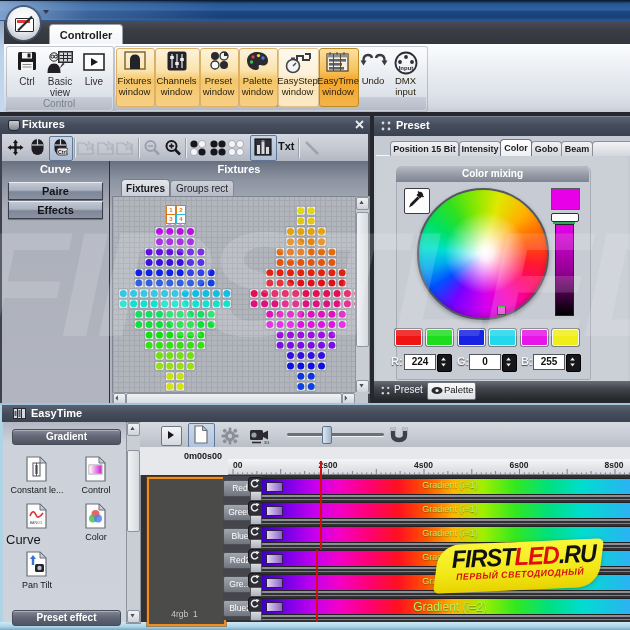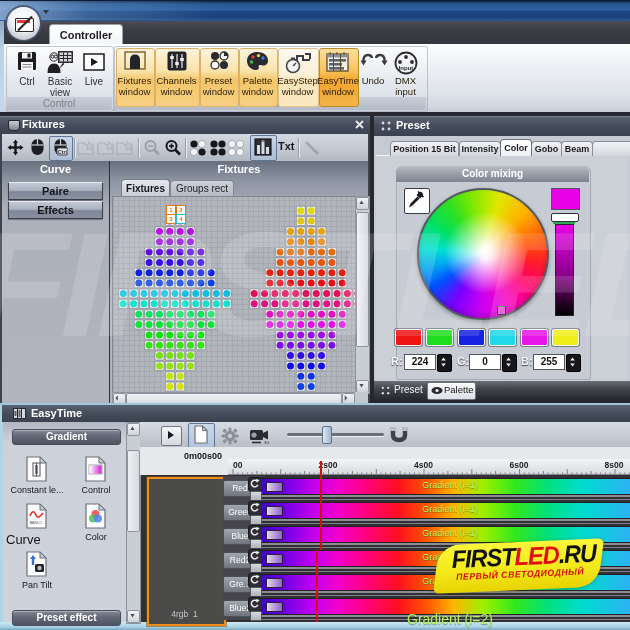--- a/index.html
+++ b/index.html
@@ -1034,18 +1034,18 @@
 <div style="position:absolute;left:248px;top:597.0px;width:13px;height:13px;background:#2e2e34;border:1px solid #17171b;border-radius:3px;"></div>
 <svg class="abs" style="left:249px;top:598.0px" width="11" height="11" viewBox="0 0 12 12">
     <path d="M9.2 4 A3.6 3.6 0 1 0 9.6 7.4" fill="none" stroke="#ecedf0" stroke-width="1.6"></path>
     <path d="M7.6 1.2 L11.6 2.2 L8.6 5.2 Z" fill="#ecedf0"></path>
   </svg>
 <div style="position:absolute;left:250px;top:611.0px;width:10px;height:8px;background:linear-gradient(180deg,#d8dbe0,#aeb2ba);border:1px solid #55595f;border-radius:1px;"></div>
 <div style="position:absolute;left:262px;top:598.0px;width:368px;height:15px;background:linear-gradient(90deg,#3c00c4 0%,#7a00e8 7%,#c400f0 14%,#f400c8 21%,#ff0080 28%,#ff1020 37%,#ff5800 45%,#ffb400 52%,#a0f000 60%,#30e820 69%,#00e080 78%,#00ddd0 87%,#2bb2f2 100%);border-top:1px solid #222;border-bottom:1px solid #222;"></div>
 <div style="position:absolute;left:262px;top:615.4px;width:368px;height:1.7px;background:#8d8d95;"></div>
 <div style="position:absolute;left:262px;top:618.6px;width:368px;height:1.7px;background:#80808a;"></div>
 <div style="position:absolute;left:266px;top:601.5px;width:15px;height:8px;background:linear-gradient(90deg,#e0d8f0,#9060c8);border:1px solid #2a2040;border-radius:1px;"></div>
-<div style="position:absolute;left:380px;top:600.0px;width:140px;height:12px;font-size:14px;color:#b4f060;text-align:center;text-shadow:0 1px 1px rgba(40,80,0,0.5);margin-top:11px;">Gradient (i=2)</div>
+<div style="position:absolute;left:380px;top:600.0px;width:140px;height:12px;font-size:12px;color:#b4f060;text-align:center;text-shadow:0 1px 1px rgba(40,80,0,0.5);">Gradient (i=2)</div>
 <div style="position:absolute;left:320px;top:461px;width:1.5px;height:89px;background:#d40f0f;"></div>
 <div style="position:absolute;left:316px;top:550px;width:1.5px;height:72px;background:#d40f0f;"></div>
 <div style="position:absolute;left:-30px;top:192px;width:720px;height:185px;font-size:162px;font-weight:bold;font-style:italic;color:rgba(255,255,255,0.15);white-space:nowrap;letter-spacing:-9px;z-index:50;pointer-events:none;transform:scaleY(0.92);">FIRSTLED.RU</div>
 <div style="position:absolute;left:436px;top:542px;width:165px;height:48px;background:linear-gradient(180deg,#fbf63a 0%,#f2e818 60%,#e8d200 100%);border-radius:20px 6px 20px 6px;transform:rotate(-2.5deg) skewX(-10deg);z-index:60;box-shadow:0 1px 4px rgba(60,60,0,0.4);"></div>
 <div style="position:absolute;left:451px;top:545px;width:155px;height:28px;z-index:61;font-size:25px;font-weight:bold;font-style:italic;color:#111;letter-spacing:-1.2px;transform:rotate(-2.5deg) scaleX(0.95);transform-origin:left top;white-space:nowrap;">FIRST<span style="color:#e01010">LED</span>.RU</div>
 <div style="position:absolute;left:456px;top:572px;width:145px;height:13px;z-index:61;font-size:9px;font-weight:bold;font-style:italic;color:#d81010;letter-spacing:0.5px;transform:rotate(-2.5deg) scaleX(0.97);transform-origin:left top;white-space:nowrap;">ПЕРВЫЙ СВЕТОДИОДНЫЙ</div>
 </body></html>

